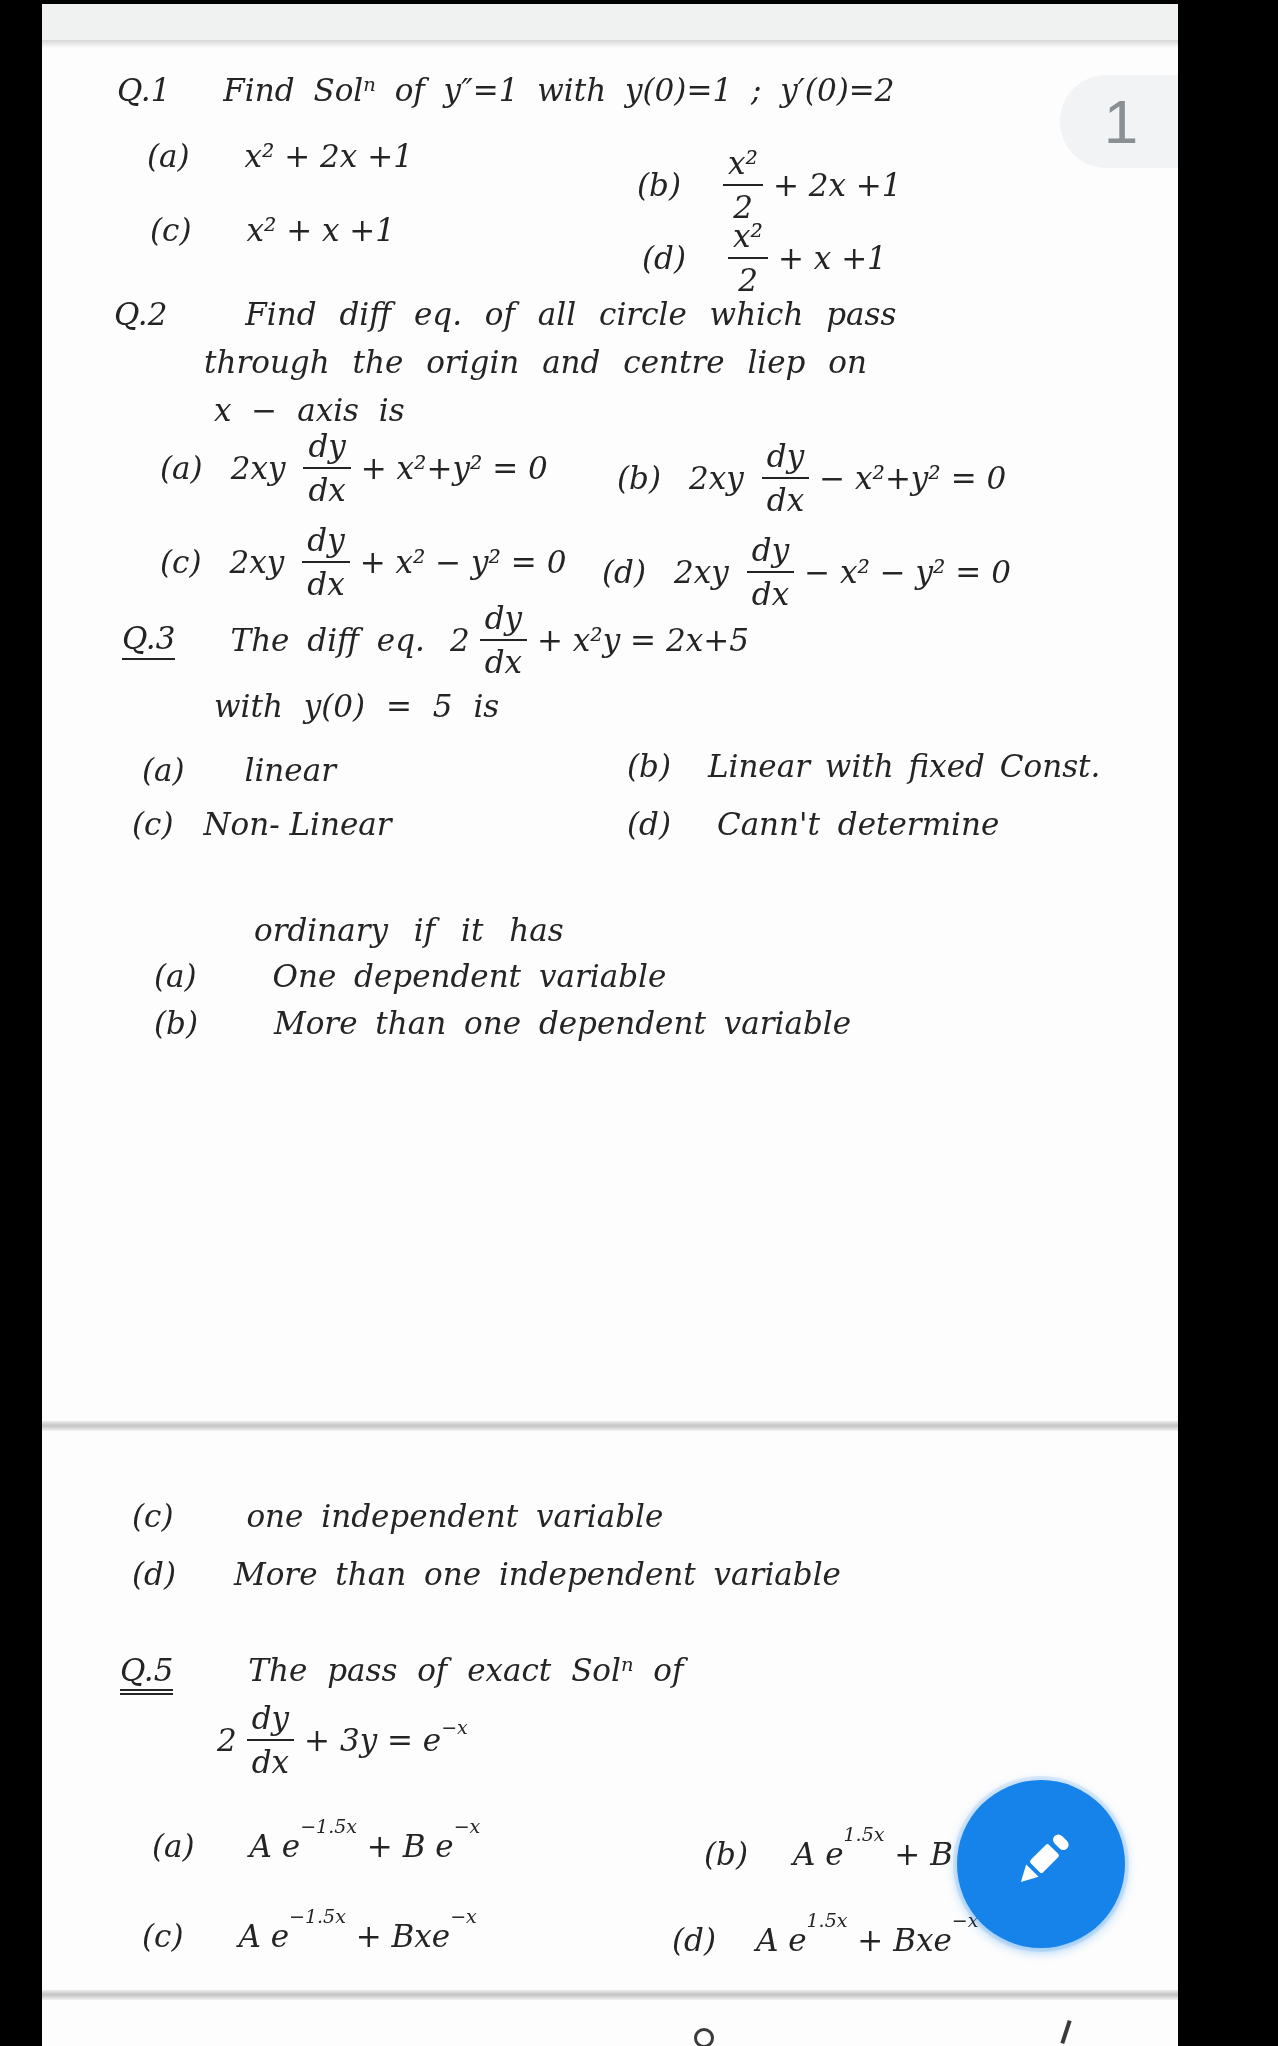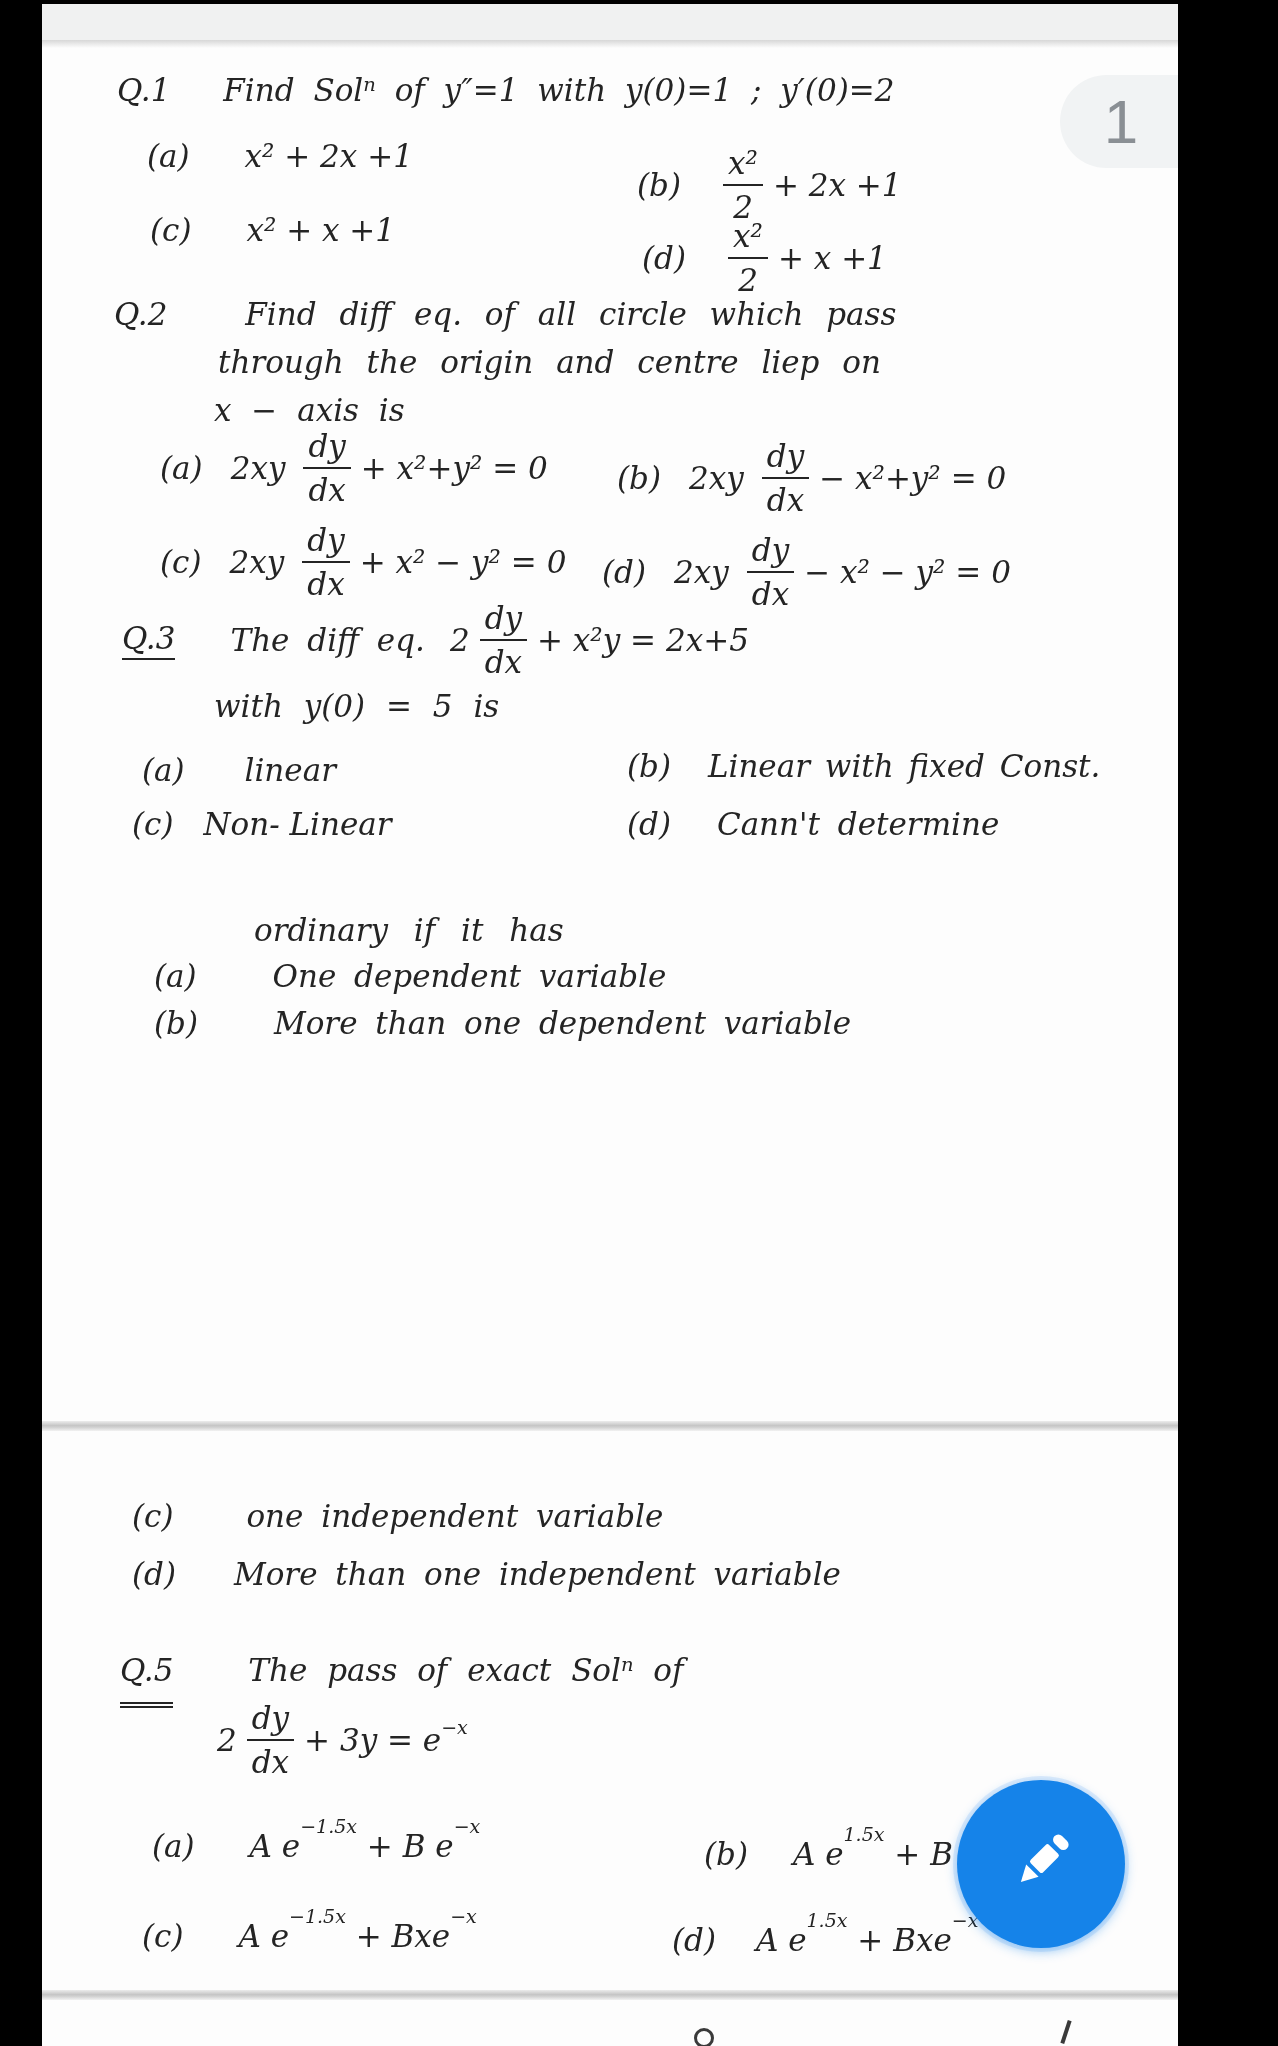--- a/index.html
+++ b/index.html
@@ -22,21 +22,21 @@
   .badge span{font:300 62px "Liberation Sans",sans-serif;color:#8a8f94;}
   .line{position:absolute;white-space:nowrap;color:#242424;z-index:2;
         font:italic 31px "DejaVu Serif",serif;}
   .flex{display:flex;align-items:center;}
   .lbl{display:inline-block;margin-right:45px;}
   .frac{display:inline-block;text-align:center;vertical-align:middle;margin:0 10px;}
   .frac .num{display:block;border-bottom:2.5px solid #242424;padding:0 5px 3px;}
   .frac .den{display:block;padding-top:3px;}
   sup.e{font-size:19px;position:relative;top:-13px;letter-spacing:0;}
   .u1{border-bottom:2.5px solid #242424;padding-bottom:2px;}
-  .u2{border-bottom:6px double #242424;padding-bottom:14px;}
+  .u2{border-bottom:6px double #242424;padding-bottom:1px;}
   .seg{margin-right:8px;}
   .fab{position:absolute;left:915px;top:1780px;width:168px;height:168px;border-radius:50%;
        background:#1583e9;display:flex;align-items:center;justify-content:center;z-index:5;
        box-shadow:0 3px 12px rgba(21,131,233,.45),0 0 0 4px rgba(130,185,250,.22);cursor:pointer;}
   .stray{position:absolute;z-index:2;}
 </style>
 </head>
 <body>
 
 <div class="screen">
@@ -80,21 +80,21 @@
         <span class="num">x²</span>
         <span class="den">2</span>
       </span>
       <span>+ x +1</span>
     </div>
 
     <div class="line" style="left:72px;top:296px;word-spacing:13px;">
       <span class="lbl" style="margin-right:55px;">Q.2</span>
       <span>Find diff eq. of all circle which pass</span>
     </div>
-    <div class="line" style="left:176px;top:344px;word-spacing:13px;">
+    <div class="line" style="left:162px;top:344px;word-spacing:13px;">
       <span>through the origin and centre liep on</span>
     </div>
     <div class="line" style="left:172px;top:392px;word-spacing:10px;">
       <span>x − axis is</span>
     </div>
     <div class="line flex" style="left:118px;top:428px;">
       <span class="lbl" style="margin-right:28px;">(a)</span>
       <span class="seg">2xy</span>
       <span class="frac">
         <span class="num">dy</span>

